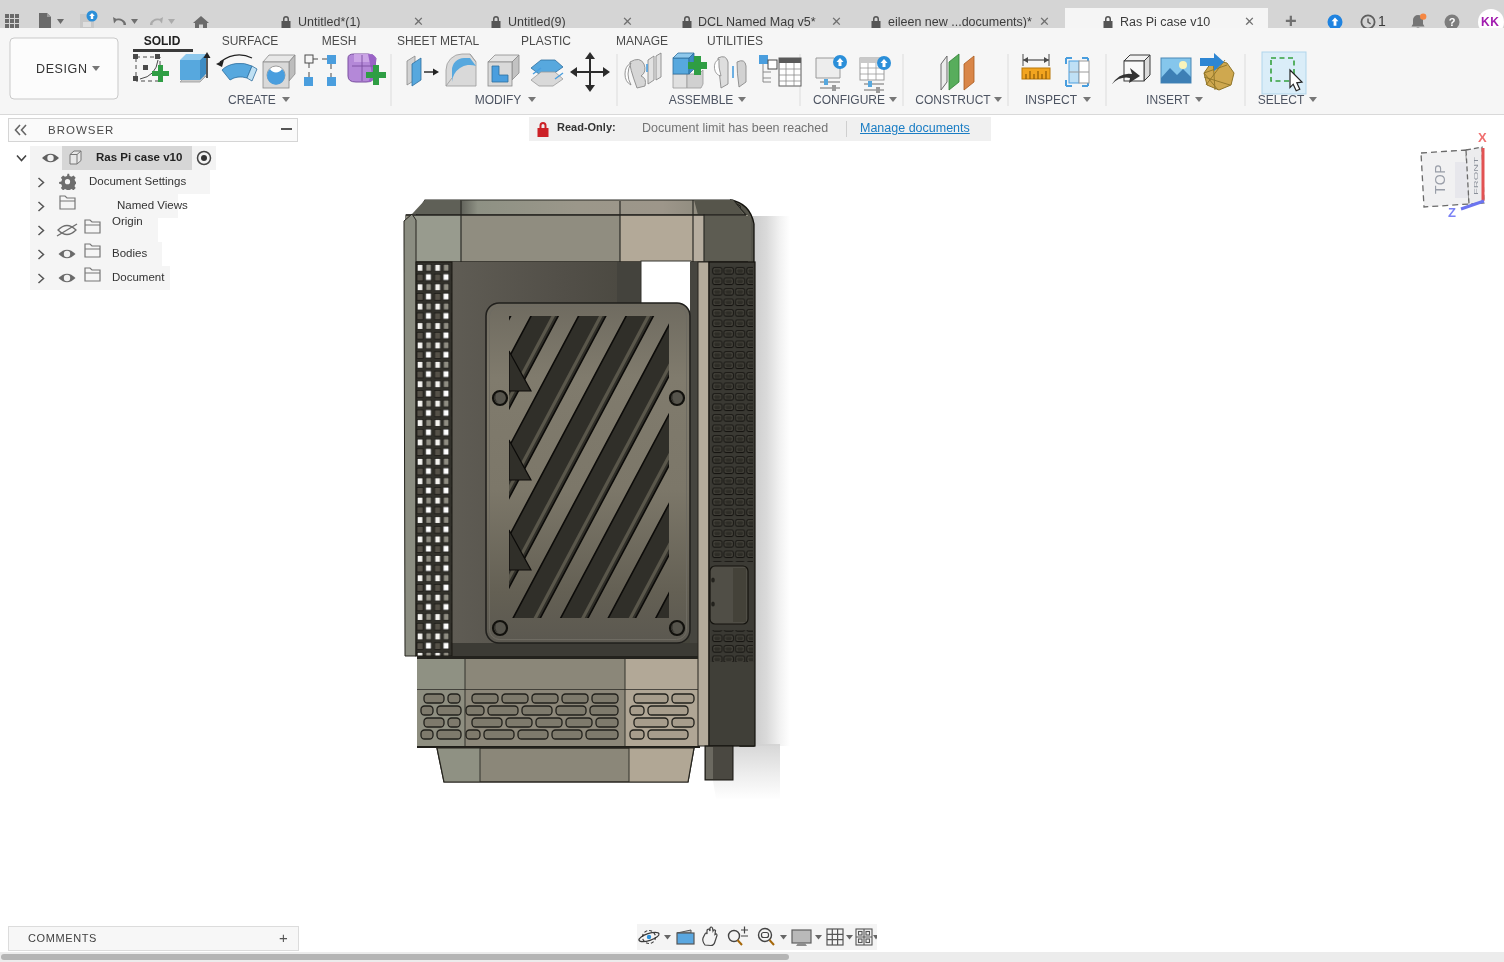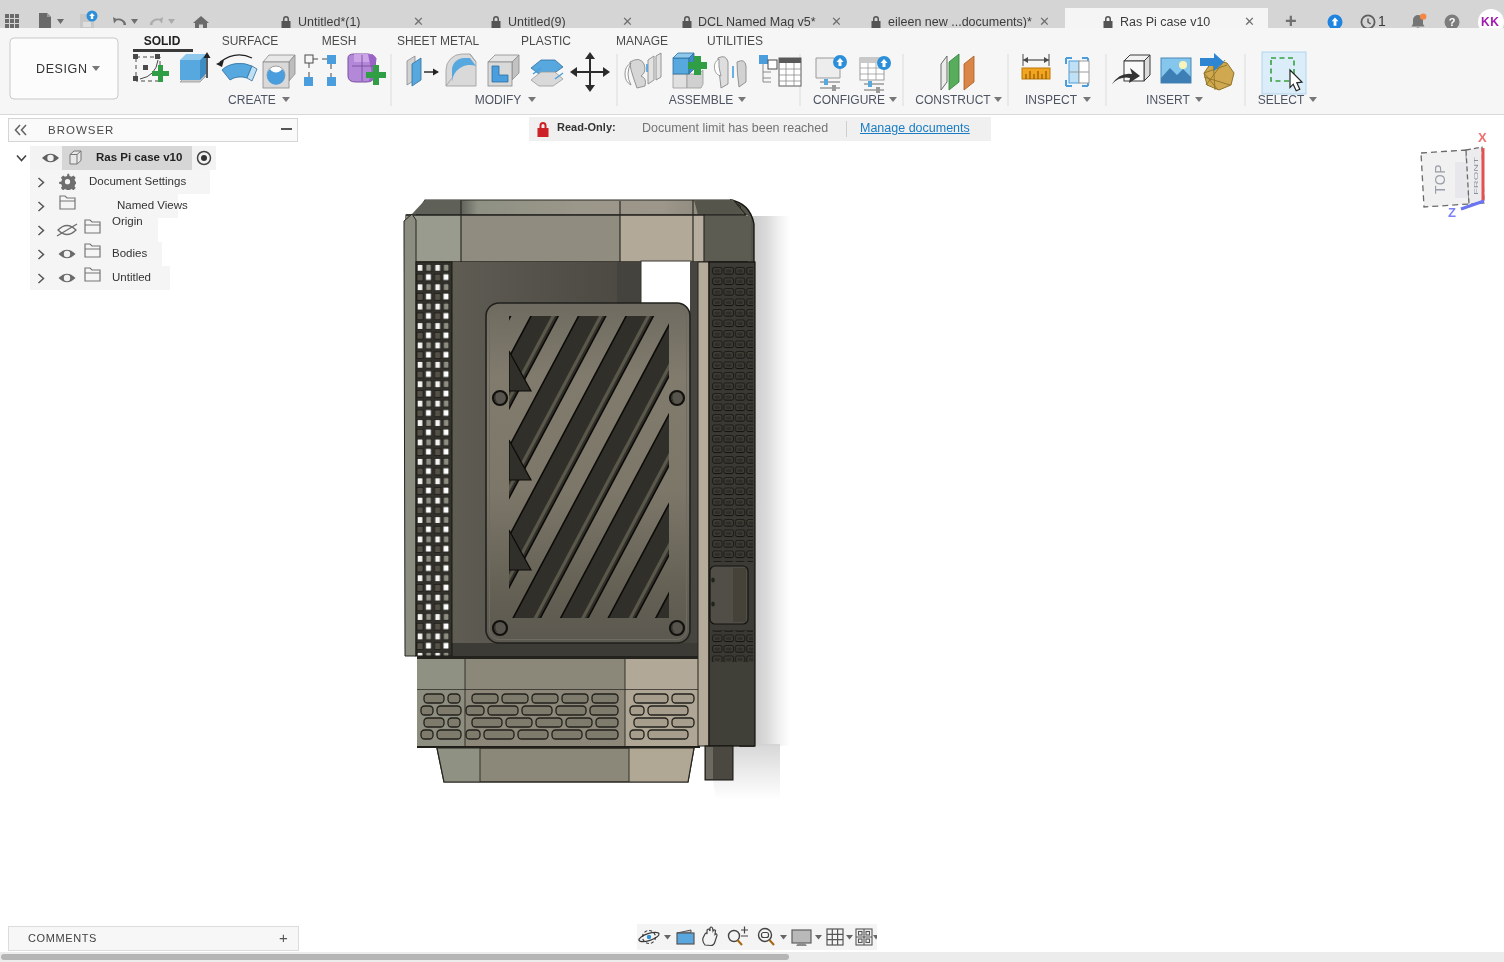--- a/index.html
+++ b/index.html
@@ -370,21 +370,21 @@
 <svg class="abs" style="left:37px;top:273px" width="8" height="11" viewBox="0 0 8 11">
     <path d="M1.5 1 l5 4.5 -5 4.5" stroke="#555" stroke-width="1.5" fill="none"></path>
   </svg>
 <svg class="abs" style="left:57px;top:271px" width="20" height="14" viewBox="0 0 20 14">
     <path d="M1.5 7 Q10 -1.5 18.5 7 Q10 15.5 1.5 7 z" fill="#6a6a6a"></path>
     <circle cx="10" cy="7" r="3.2" fill="#f2f2f2"></circle>
   </svg>
 <svg class="abs" style="left:84px;top:267px" width="17" height="15" viewBox="0 0 17 15">
     <path d="M1 6 v-5 h5 l2 2 h8 v3 z M1 6 h15 v8 h-15 z" fill="none" stroke="#777" stroke-width="1.2"></path>
   </svg>
-<div class="abs prow" style="left:112px;top:271px;">Untitled</div>
+<div class="abs prow" style="left:112px;top:271px;">Document</div>
 
 <svg class="abs" style="left:395px;top:185px" width="420" height="640" viewBox="395 185 420 640">
   <defs>
     <linearGradient id="topstrip" x1="406" y1="0" x2="748" y2="0" gradientUnits="userSpaceOnUse">
       <stop offset="0" stop-color="#54554c"></stop>
         <stop offset="0.08" stop-color="#5f6057"></stop>
       <stop offset="0.16" stop-color="#61625a"></stop>
         <stop offset="0.21" stop-color="#8e9184"></stop>
       <stop offset="0.5" stop-color="#9b978a"></stop>
         <stop offset="0.75" stop-color="#9d968a"></stop>

